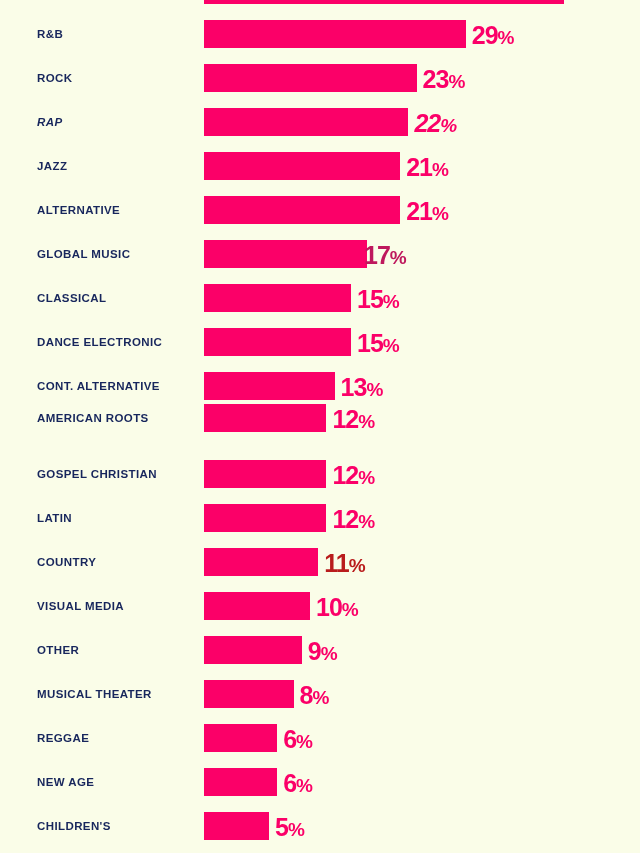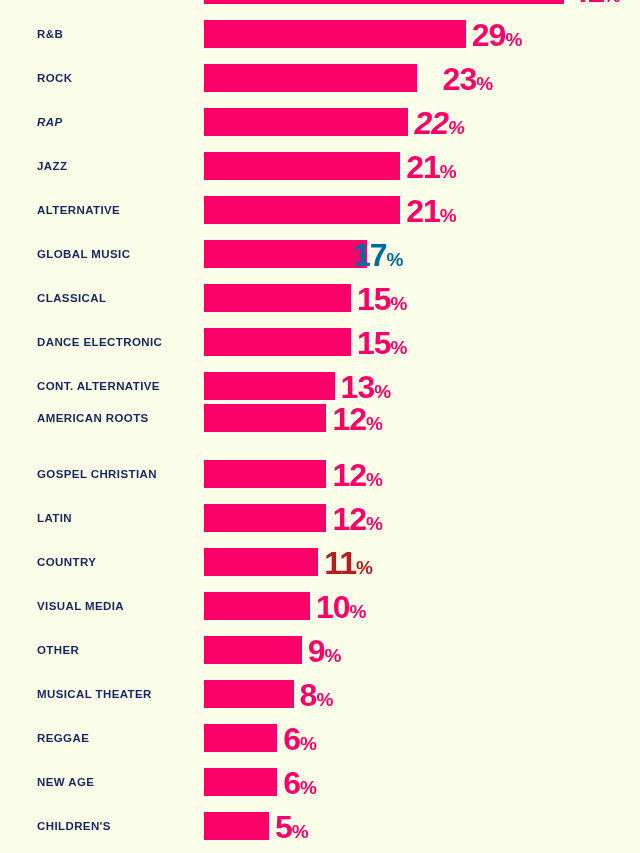--- a/index.html
+++ b/index.html
@@ -50,21 +50,21 @@
   .row-value {
     position: absolute;
     top: 0;
     height: 28px;
     line-height: 30px;
     color: #fb0068;
     white-space: nowrap;
     font-family: "Liberation Sans", sans-serif;
   }
   .row-value .num {
-    font-size: 32px;
+    font-size: 25px;
     font-weight: bold;
     letter-spacing: -1px;
   }
   .row-value .pct {
     font-size: 19px;
     font-weight: bold;
     letter-spacing: -0.5px;
   }
 </style>
 </head>
@@ -77,41 +77,41 @@
       <div class="row-value" style="left: 570.2px; color: rgb(251, 0, 104);"><span class="num">41</span><span class="pct">%</span></div>
     </div>
     <div class="row" style="top: 20px;">
       <div class="row-label">R&amp;B</div>
       <div class="row-bar" style="left: 204px; width: 261.8px; background: rgb(251, 0, 104);"></div>
       <div class="row-value" style="left: 471.8px; color: rgb(251, 0, 104);"><span class="num">29</span><span class="pct">%</span></div>
     </div>
     <div class="row" style="top: 64px;">
       <div class="row-label">ROCK</div>
       <div class="row-bar" style="left: 204px; width: 212.6px; background: rgb(251, 0, 104);"></div>
-      <div class="row-value" style="left: 422.6px; color: rgb(251, 0, 104); margin-left: 20px;"><span class="num">23</span><span class="pct">%</span></div>
+      <div class="row-value" style="left: 422.6px; color: rgb(251, 0, 104);"><span class="num">23</span><span class="pct">%</span></div>
     </div>
     <div class="row" style="top: 108px; font-style: italic;">
       <div class="row-label">RAP</div>
       <div class="row-bar" style="left: 204px; width: 204.4px; background: rgb(251, 0, 104);"></div>
       <div class="row-value" style="left: 414.4px; color: rgb(251, 0, 104);"><span class="num">22</span><span class="pct">%</span></div>
     </div>
     <div class="row" style="top: 152px;">
       <div class="row-label">JAZZ</div>
       <div class="row-bar" style="left: 204px; width: 196.2px; background: rgb(251, 0, 104);"></div>
       <div class="row-value" style="left: 406.2px; color: rgb(251, 0, 104);"><span class="num">21</span><span class="pct">%</span></div>
     </div>
     <div class="row" style="top: 196px;">
       <div class="row-label">ALTERNATIVE</div>
       <div class="row-bar" style="left: 204px; width: 196.2px; background: rgb(251, 0, 104);"></div>
       <div class="row-value" style="left: 406.2px; color: rgb(251, 0, 104);"><span class="num">21</span><span class="pct">%</span></div>
     </div>
     <div class="row" style="top: 240px;">
       <div class="row-label">GLOBAL MUSIC</div>
       <div class="row-bar" style="left: 204px; width: 163.4px; background: rgb(251, 0, 104);"></div>
-      <div class="row-value" style="left: 353px; color: #0369a1;"><span class="num">17</span><span class="pct">%</span></div>
+      <div class="row-value" style="left: 364px; color: #be185d;"><span class="num">17</span><span class="pct">%</span></div>
     </div>
     <div class="row" style="top: 284px;">
       <div class="row-label">CLASSICAL</div>
       <div class="row-bar" style="left: 204px; width: 147px; background: rgb(251, 0, 104);"></div>
       <div class="row-value" style="left: 357px; color: rgb(251, 0, 104);"><span class="num">15</span><span class="pct">%</span></div>
     </div>
     <div class="row" style="top: 328px;">
       <div class="row-label">DANCE ELECTRONIC</div>
       <div class="row-bar" style="left: 204px; width: 147px; background: rgb(251, 0, 104);"></div>
       <div class="row-value" style="left: 357px; color: rgb(251, 0, 104);"><span class="num">15</span><span class="pct">%</span></div>

